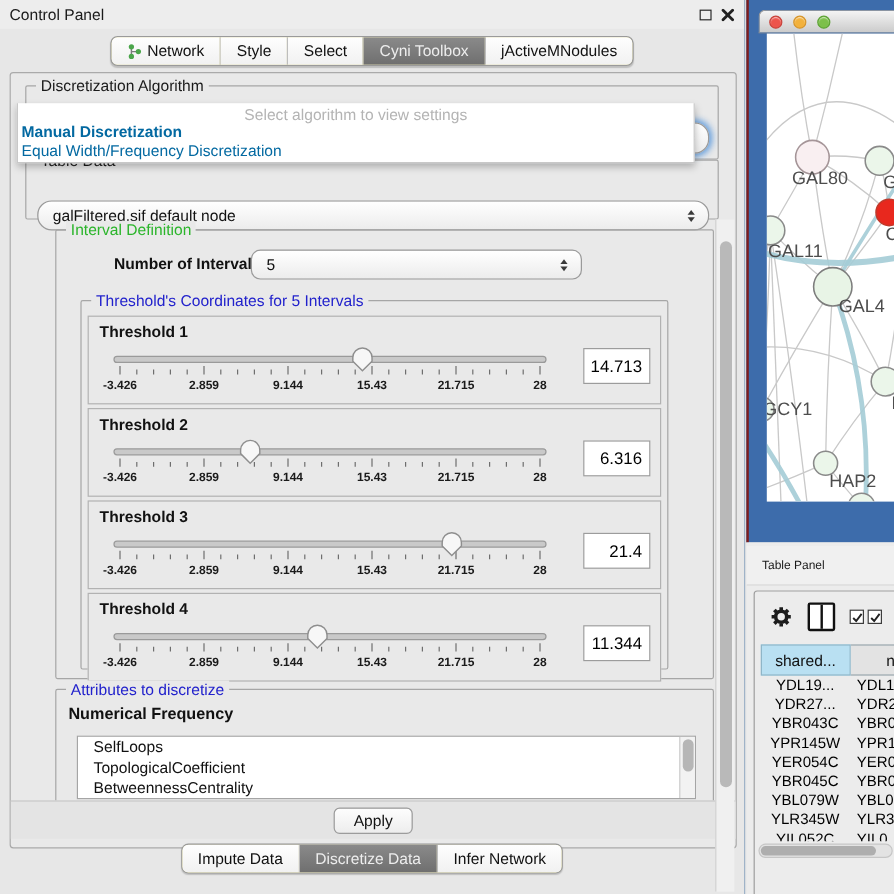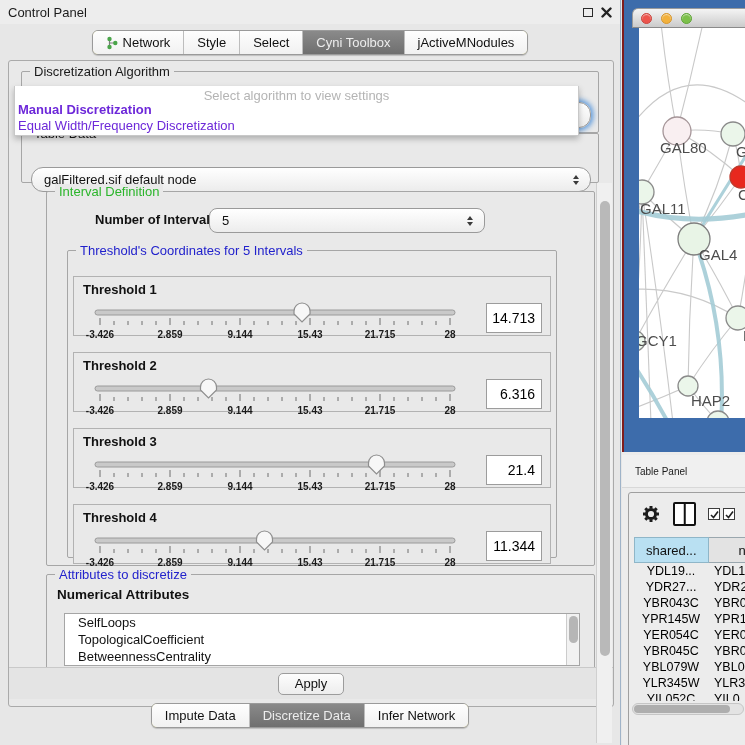--- a/index.html
+++ b/index.html
@@ -25,24 +25,24 @@
   .gtitle.green{color:#2bb52b;}
   .gtitle.blue{color:#2222cc;}
   .combo{position:relative;background:linear-gradient(#ffffff,#ececec);border:1px solid #9a9a9a;border-radius:12px;font-size:13px;color:#111;display:flex;align-items:center;padding:0 26px 0 12px;}
   .combo .arrows{position:absolute;right:11px;top:50%;transform:translateY(-50%);display:flex;flex-direction:column;gap:2px;}
   .tri-up{width:0;height:0;border-left:3.5px solid transparent;border-right:3.5px solid transparent;border-bottom:4.5px solid #3a3a3a;}
   .tri-down{width:0;height:0;border-left:3.5px solid transparent;border-right:3.5px solid transparent;border-top:4.5px solid #3a3a3a;}
   .focus-combo{box-shadow:0 0 5px 2.5px rgba(95,155,220,.95);}
   
   .popup{position:absolute;left:5px;top:25px;width:565px;height:50px;background:#fff;border:1px solid #c8c8c8;border-top:none;box-shadow:0 3px 6px rgba(0,0,0,.25);z-index:10;}
   .popup-placeholder{font-size:13px;color:#b4b4b4;text-align:center;padding-top:2px;height:16px;}
-  .popup-opt{font-size:13px;color:#6d28d9;padding:0 3px;line-height:16px;white-space:nowrap;}
+  .popup-opt{font-size:13px;color:#0369a1;padding:0 3px;line-height:16px;white-space:nowrap;}
   .popup-opt.bold{font-weight:bold;}
   
-  .thr-panel{position:relative;border:1px solid #b2b2b2;background:#e9e9e9;height:60px;margin:16px 5px 3px 5px;}
+  .thr-panel{position:relative;border:1px solid #b2b2b2;background:#e9e9e9;height:74px;margin:3px 5px 3px 5px;}
   .thr-label{position:absolute;left:9px;top:5px;font-size:13px;font-weight:bold;color:#111;}
   .thr-row{position:absolute;left:12px;top:24px;right:8px;display:flex;align-items:flex-start;}
   .slider-wrap{position:relative;width:372px;height:44px;margin-left:6px;}
   .ticklabels{position:absolute;left:0;top:28px;width:366px;height:14px;}
   .ticklabels span{position:absolute;transform:translateX(-50%);font-size:10px;font-weight:bold;color:#1a1a1a;white-space:nowrap;}
   .valbox{margin-left:auto;width:56px;height:30px;background:#fff;border:1px solid #9c9c9c;font-size:14px;color:#000;display:flex;align-items:center;justify-content:flex-end;padding-right:6px;margin-top:2px;}
   
   .attr-list{position:absolute;left:17px;top:38px;width:516px;height:53px;background:#fff;border:1px solid #a5a5a5;overflow:hidden;font-size:13px;color:#111;}
   .attr-item{padding-left:13px;line-height:17px;white-space:nowrap;}
   .list-scroll{position:absolute;right:0;top:0;width:13px;height:100%;background:#f2f2f2;border-left:1px solid #ccc;}
@@ -336,21 +336,21 @@
                   </div></div>
                 <div class="valbox">11.344</div>
               </div>
             </div>
           </div>
       </div>
     </div>
 
     <div class="group" style="left:37px;top:513px;width:549px;height:96px;">
       <span class="gtitle blue">Attributes to discretize</span>
-      <div style="position:absolute;left:10px;top:12px;font-size:13.5px;font-weight:bold;color:#111;">Numerical Attributes</div>
+      <div style="position:absolute;left:10px;top:12px;font-size:13.5px;font-weight:bold;color:#111;">Numerical Frequency</div>
       <div class="attr-list">
         <div id="attr-items">
             <div class="attr-item">SelfLoops</div>
             <div class="attr-item">TopologicalCoefficient</div>
             <div class="attr-item">BetweennessCentrality</div>
           </div>
         <div class="list-scroll">
             <div class="list-thumb"></div>
           </div>
       </div>

